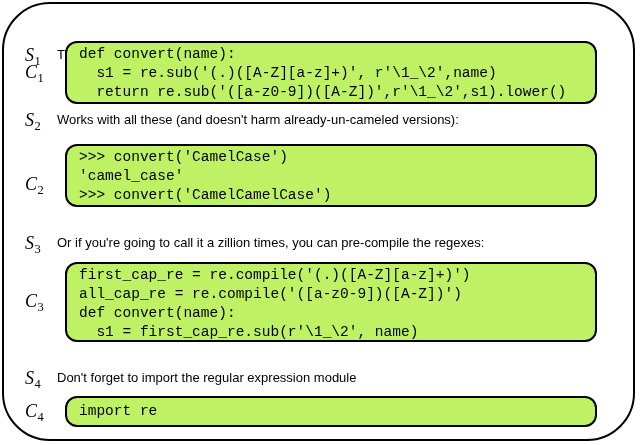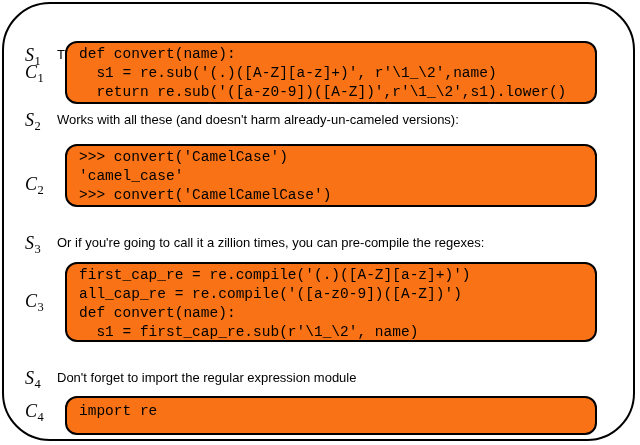--- a/index.html
+++ b/index.html
@@ -49,21 +49,21 @@
     line-height: 20px;
     white-space: nowrap;
   }
   .codebox {
     position: absolute;
     left: 65px;
     width: 532px;
     box-sizing: border-box;
     border: 2px solid #000000;
     border-radius: 12px;
-    background: #f97316;
+    background: #bef264;
     padding: 2px 8px 2px 12px;
     overflow: hidden;
   }
   .codebox pre {
     margin: 0;
     font-family: "Liberation Mono", "DejaVu Sans Mono", monospace;
     font-size: 14.5px;
     line-height: 19px;
     white-space: pre;
   }
@@ -72,21 +72,21 @@
   #c1-label { top: 62px; text-align: center; }
   #c1-box  { top: 41px;  height: 63px; }
   #s2-label, #s2-text { top: 110px; }
   #c2-label { top: 174px; }
   #c2-box  { top: 144px; height: 63px; }
   #s3-label, #s3-text { top: 233px; }
   #c3-label { top: 291px; }
   #c3-box  { top: 262px; height: 80px; }
   #s4-label, #s4-text { top: 368px; }
   #c4-label { top: 401px; }
-  #c4-box  { top: 396px; height: 39px; padding-top: 4px; }
+  #c4-box  { top: 396px; height: 31px; padding-top: 4px; }
 </style>
 </head>
 <body>
 
 <div class="frame"></div>
 
 <div class="slabel" id="s1-label"><span>S</span><sub>1</sub></div>
 <div class="stext" id="s1-text">This is pretty thorough:</div>
 
 <div class="slabel" id="c1-label"><span>C</span><sub>1</sub></div>

